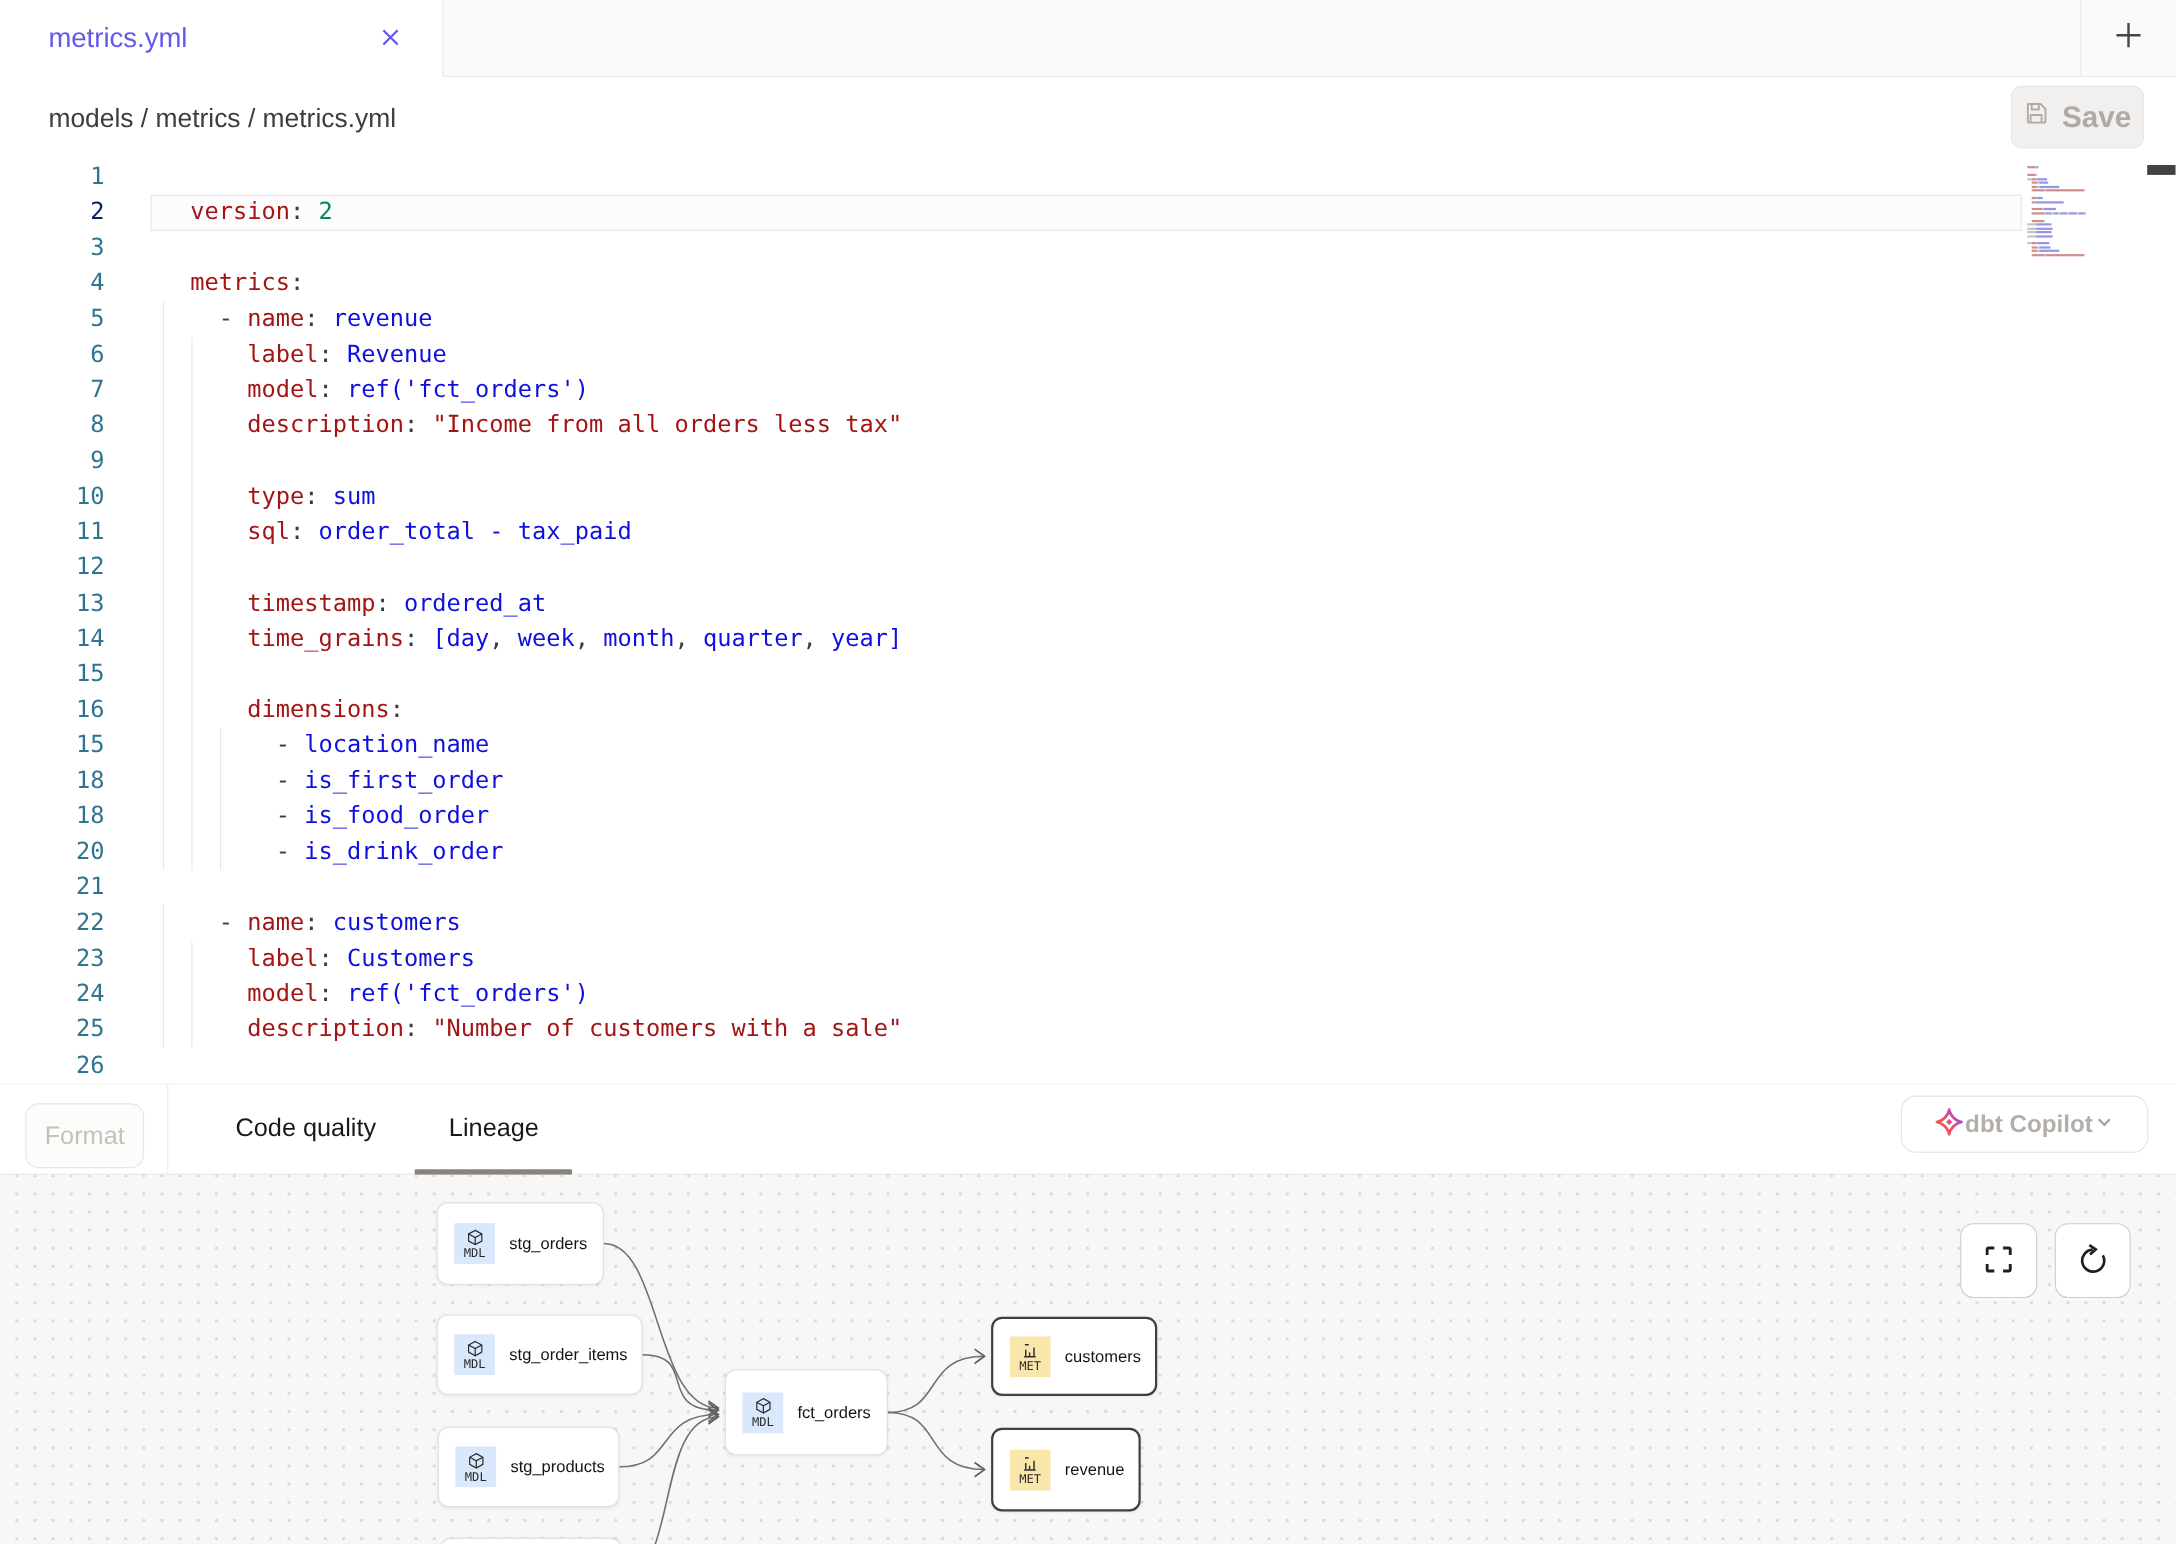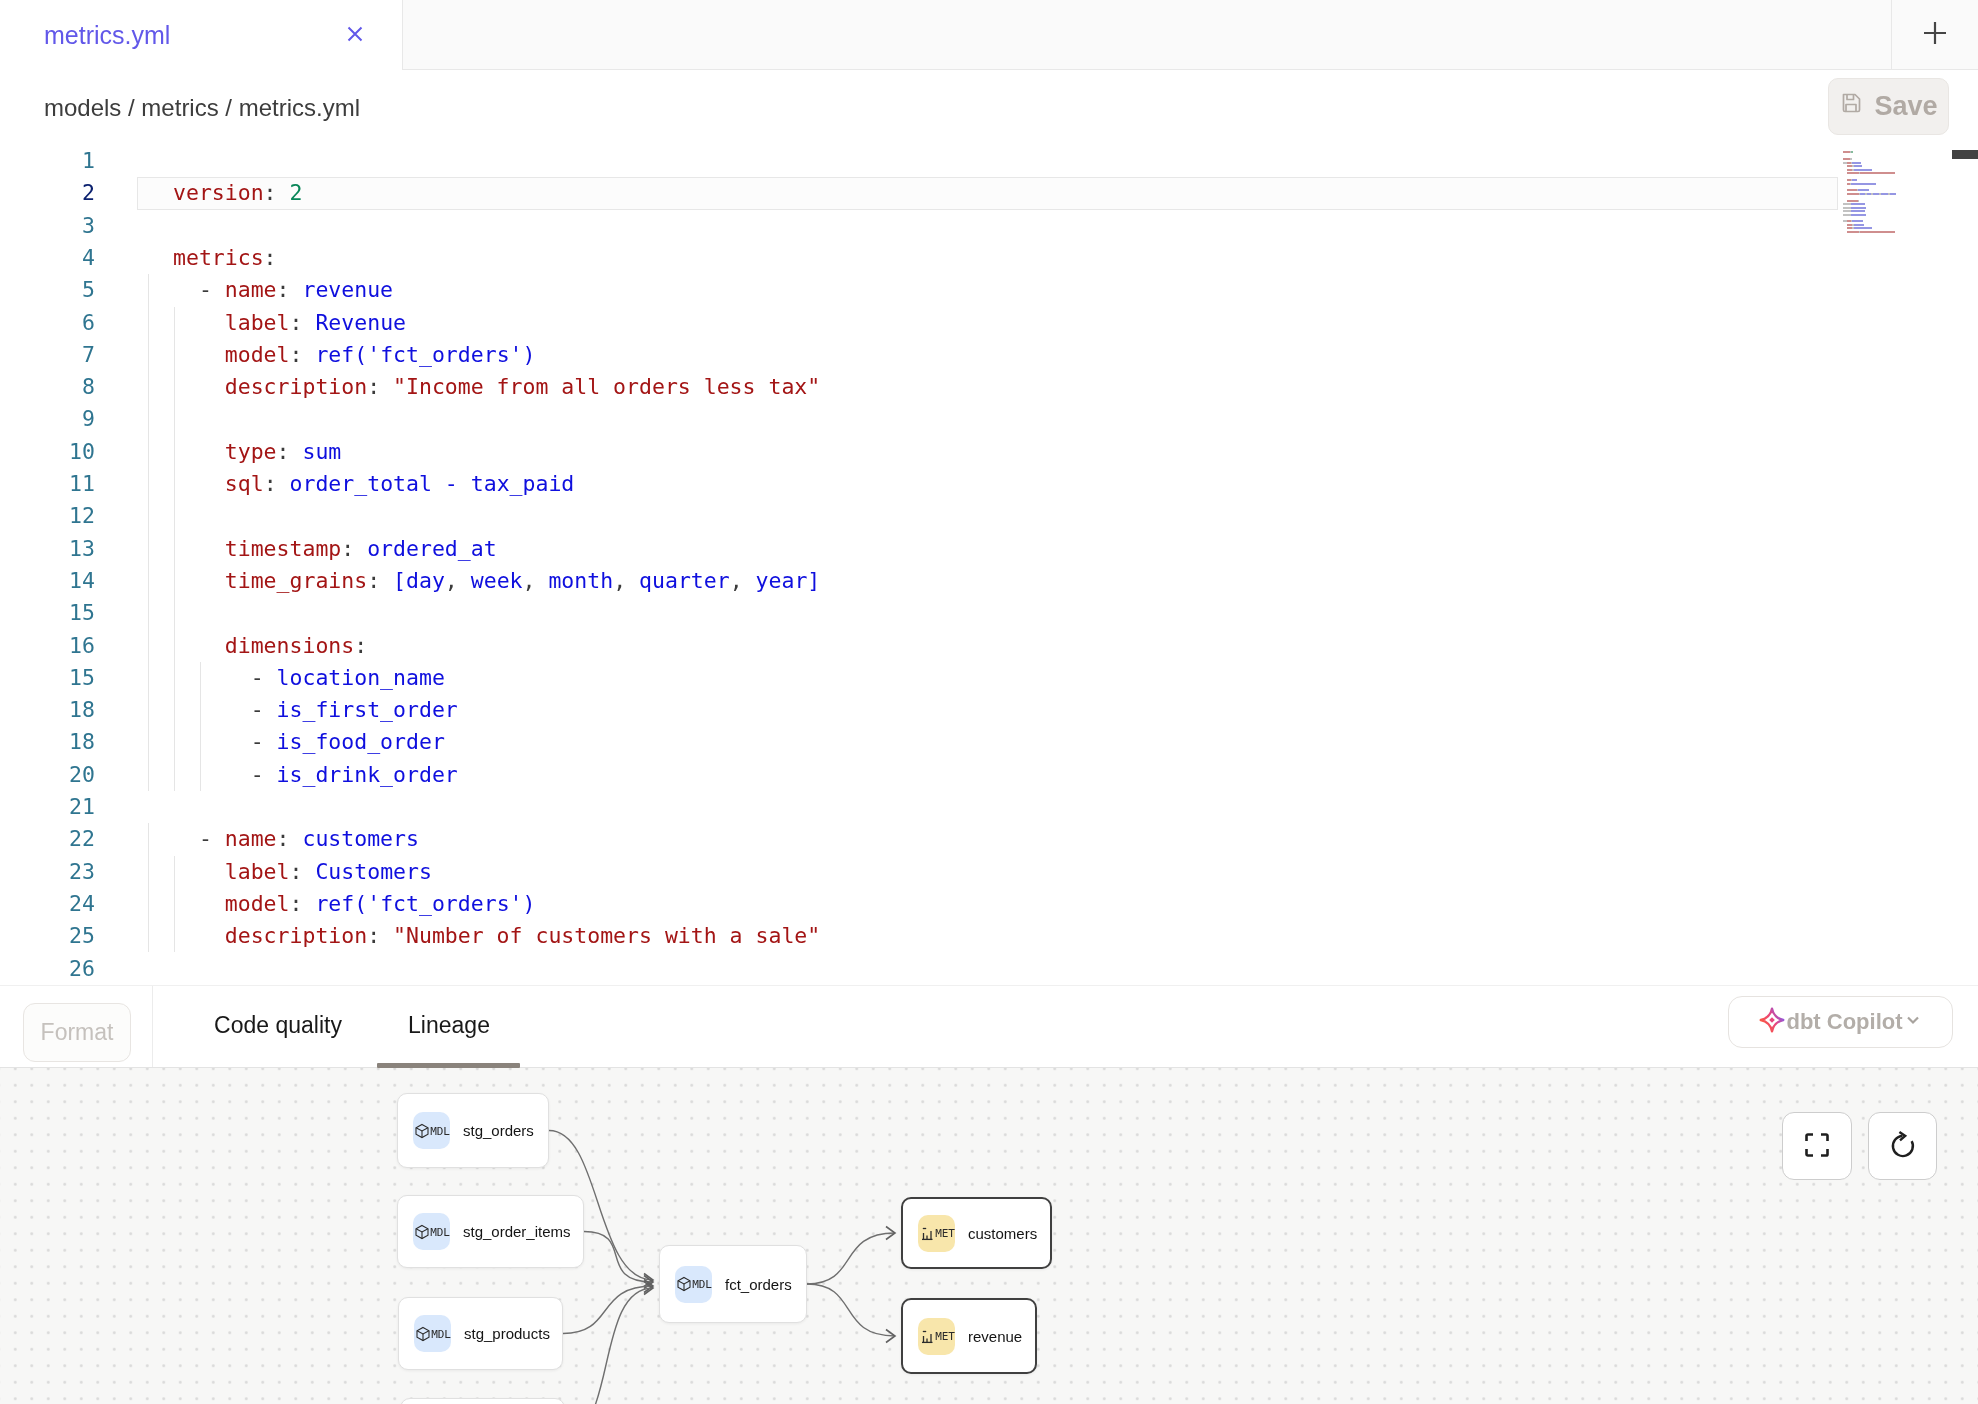--- a/index.html
+++ b/index.html
@@ -67,22 +67,22 @@
   .copilot-label { font-size:22px; font-weight:600; color:#B3AEA9; font-family:"Liberation Sans",sans-serif; }
   
   .canvas { position:absolute; left:0; top:1068px; width:1978px; height:336px; overflow:hidden;
     background-color:#F7F7F6;
     background-image:radial-gradient(#DADADA 1.3px, transparent 1.45px);
     background-size:16.5px 16.5px; background-position:7px 9px; }
   .edges { position:absolute; left:0; top:0; width:1978px; height:336px; }
   .lnode { position:absolute; background:#fff; border:1px solid #E0E0E0; border-radius:10px;
     box-shadow:0 1px 3px rgba(0,0,0,0.06); display:flex; align-items:center; gap:13px; padding-left:15px; cursor:pointer; }
   .lnode.sel { border:2px solid #404040; }
-  .badge { width:37px; height:37px; border-radius:10px; display:flex; flex-direction:row;
-    align-items:center; justify-content:flex-end; flex:0 0 auto; }
+  .badge { width:37px; height:37px; border-radius:0; display:flex; flex-direction:column;
+    align-items:center; justify-content:center; flex:0 0 auto; }
   .badge.mdl { background:var(--badge-mdl); }
   .badge.met { background:var(--badge-met); }
   .btxt { font-family:"DejaVu Sans Mono",monospace; font-size:11px; color:#2B2B2B; line-height:11px; margin-top:1px; }
   .nlabel { font-size:15px; color:#141414; white-space:nowrap; }
   .filtergroup { position:absolute; left:1201px; top:44px; width:549px; height:68px;
     background:#fff; border:1px solid #C8C8C8; border-radius:12px; display:flex; overflow:hidden; }
   .filterinput { width:344px; border:none; outline:none; padding-left:22px; font-size:21px; color:#1B1B1B;
     font-family:"Liberation Sans",sans-serif; background:transparent; }
   .updatebtn { flex:1; border:none; border-left:1px solid #C8C8C8; background:#fff; cursor:pointer;
     font-size:22px; font-weight:600; color:#1B1B1B; font-family:"Liberation Sans",sans-serif; }

